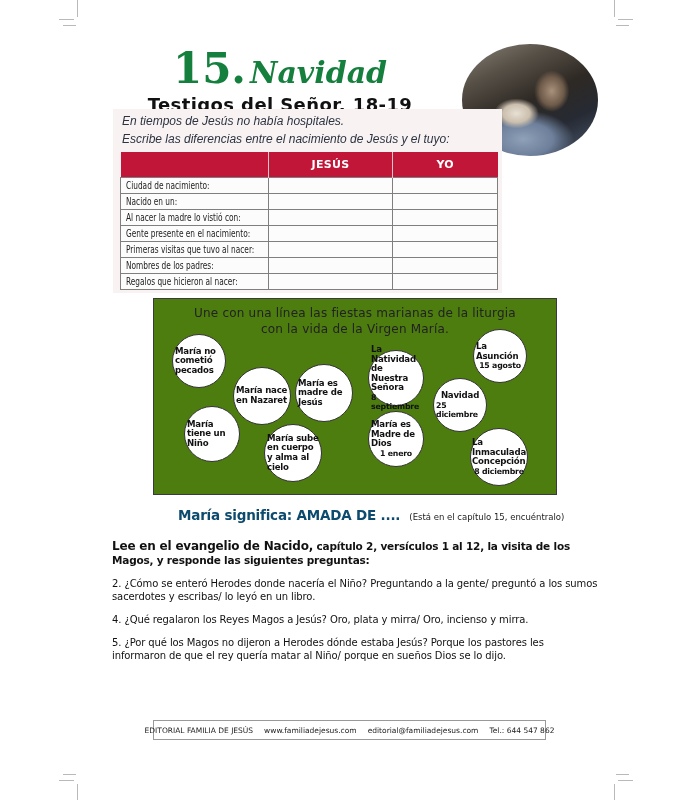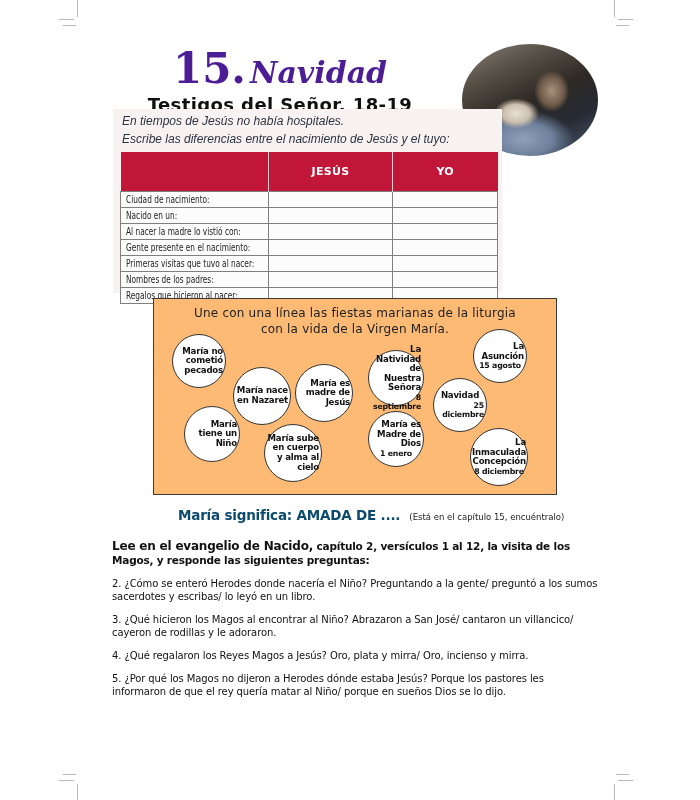--- a/index.html
+++ b/index.html
@@ -4,21 +4,21 @@
 <style>
   html,body{margin:0;padding:0;background:#ffffff;}
   #page{position:relative;width:700px;height:800px;background:#ffffff;overflow:hidden;
         font-family:"DejaVu Sans",sans-serif;color:#1a1a1a;}
 
   
   .crop{position:absolute;background:#b9b9b9;}
 
   
   #title-block{position:absolute;left:130px;top:48px;width:300px;text-align:center;}
-  #title-line{font-family:"DejaVu Serif",serif;color:#4c1d95;line-height:1;text-align:center;}
+  #title-line{font-family:"DejaVu Serif",serif;color:#15803d;line-height:1;text-align:center;}
   #title-number{font-size:42px;font-weight:bold;}
   #title-text{font-size:30px;font-style:italic;font-weight:bold;margin-left:4px;}
   #subtitle{margin-top:4px;font-size:18px;font-weight:bold;letter-spacing:0.4px;color:#111;}
 
   
   #photo{position:absolute;left:462px;top:44px;width:136px;height:112px;border-radius:50%;
     background:
       radial-gradient(ellipse 30px 20px at 40% 62%, #e8e0d4 0%, #cbbfae 45%, rgba(120,105,90,0) 75%),
       radial-gradient(ellipse 22px 26px at 66% 42%, #a8917c 0%, #6e5a49 55%, rgba(60,50,40,0) 80%),
       radial-gradient(ellipse 60px 34px at 45% 85%, #8fa0b8 0%, #6d7f9a 50%, rgba(80,90,110,0) 85%),
@@ -26,35 +26,35 @@
     }
 
   
   #intro-panel{position:absolute;left:113px;top:109px;width:389px;height:184px;background:#f8f2f3;}
   #intro-text{position:absolute;left:122px;top:112px;width:380px;
      font-family:Liberation Sans, sans-serif;font-style:italic;font-size:12px;line-height:18px;
      color:#2d3440;white-space:nowrap;}
   #cmp-table{position:absolute;left:120px;top:152px;width:377px;border-collapse:collapse;
      table-layout:fixed;}
   #cmp-table th{background:#c21639;color:#ffffff;font-size:11px;font-weight:bold;
-     height:17px;padding:11px;text-align:center;letter-spacing:0.3px;}
+     height:17px;padding:4px;text-align:center;letter-spacing:0.3px;}
   #cmp-table th.sep{border-left:1px solid #e0c5cb;}
   #cmp-table td{border:1px solid #7f7f7f;background:#fcfcfc;height:15px;padding:0 0 0 5px;
      font-size:10px;color:#222;overflow:hidden;}
   #cmp-table td span{display:inline-block;white-space:nowrap;transform:scaleX(0.74);
      transform-origin:0 50%;}
 
   
   #diagram-box{position:absolute;left:153px;top:298px;width:402px;height:195px;
-     border:1.5px solid #3a3a3a;background:#fdba74;}
+     border:1.5px solid #3a3a3a;background:#4d7c0f;}
   .diag-title{position:absolute;left:0;width:100%;text-align:center;font-size:12px;
      letter-spacing:0.2px;color:#222;}
   .circle{position:absolute;border:1.3px solid #333;border-radius:50%;background:#fff;
      display:flex;flex-direction:column;align-items:center;justify-content:center;
-     text-align:right;font-weight:bold;color:#111;box-sizing:border-box;padding:2px;}
+     text-align:left;font-weight:bold;color:#111;box-sizing:border-box;padding:2px;}
   .circle .lbl{font-size:8.6px;line-height:9.6px;letter-spacing:-0.2px;}
   .circle .dte{font-size:7.8px;line-height:9px;letter-spacing:-0.2px;}
 
   
   #maria-line{position:absolute;left:178px;top:505px;white-space:nowrap;}
   #maria-main{font-size:13.5px;font-weight:bold;color:#0c4a6e;letter-spacing:-0.2px;}
   #maria-hint{font-size:8.5px;color:#222;margin-left:4px;}
 
   
   #questions{position:absolute;left:112px;top:540px;width:488px;color:#111;}
@@ -196,19 +196,24 @@
   <div id="maria-line">
     <span id="maria-main">María significa: AMADA DE ....</span>
     <span id="maria-hint">(Está en el capítulo 15, encuéntralo)</span>
   </div>
 
   <div id="questions">
     <div id="q-heading">
       <span class="lead">Lee en el evangelio de Nacido,</span><span> capítulo 2, versículos 1 al 12, la visita de los Magos, y responde las siguientes preguntas:</span>
     </div>
     <p class="question">2. ¿Cómo se enteró Herodes donde nacería el Niño? Preguntando a la gente/ preguntó a los sumos sacerdotes y escribas/ lo leyó en un libro.</p>
-    <p class="question">3. ¿Qué hicieron los Magos al encontrar al Niño? Abrazaron a San José/ cantaron un villancico/ cayeron de rodillas y le adoraron.</p>
     <p class="question">4. ¿Qué regalaron los Reyes Magos a Jesús? Oro, plata y mirra/ Oro, incienso y mirra.</p>
     <p class="question">5. ¿Por qué los Magos no dijeron a Herodes dónde estaba Jesús? Porque los pastores les informaron de que el rey quería matar al Niño/ porque en sueños Dios se lo dijo.</p>
   </div>
 
+  <div id="footer-box">
+    <span>EDITORIAL FAMILIA DE JESÚS</span>
+    <span>www.familiadejesus.com</span>
+    <span>editorial@familiadejesus.com</span>
+    <span>Tel.: 644 547 862</span>
+  </div>
 
 </div>
 
 </body></html>

